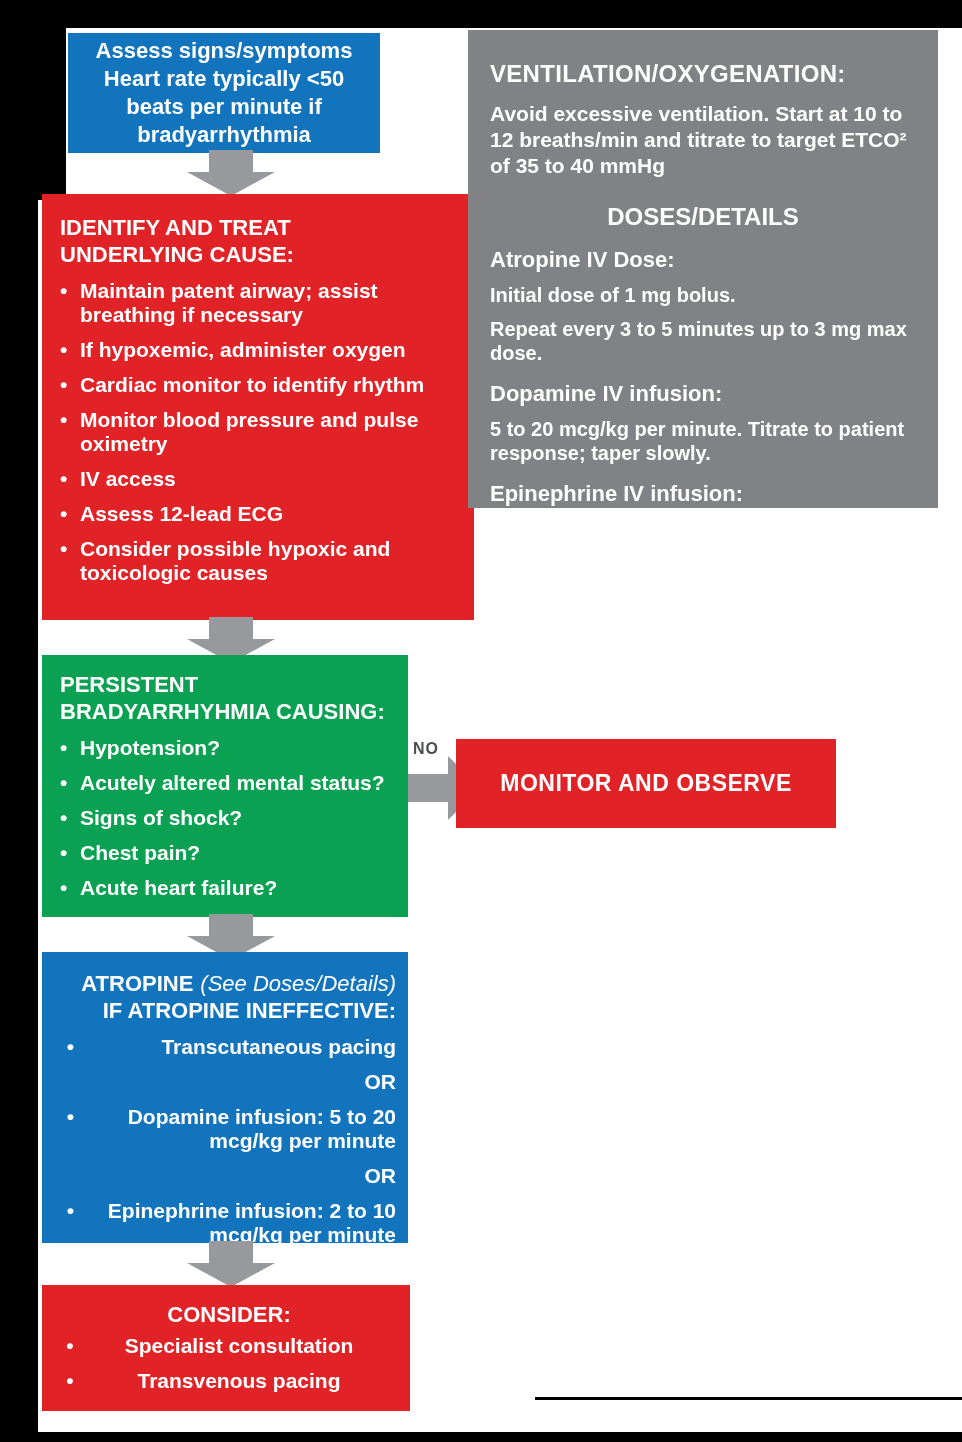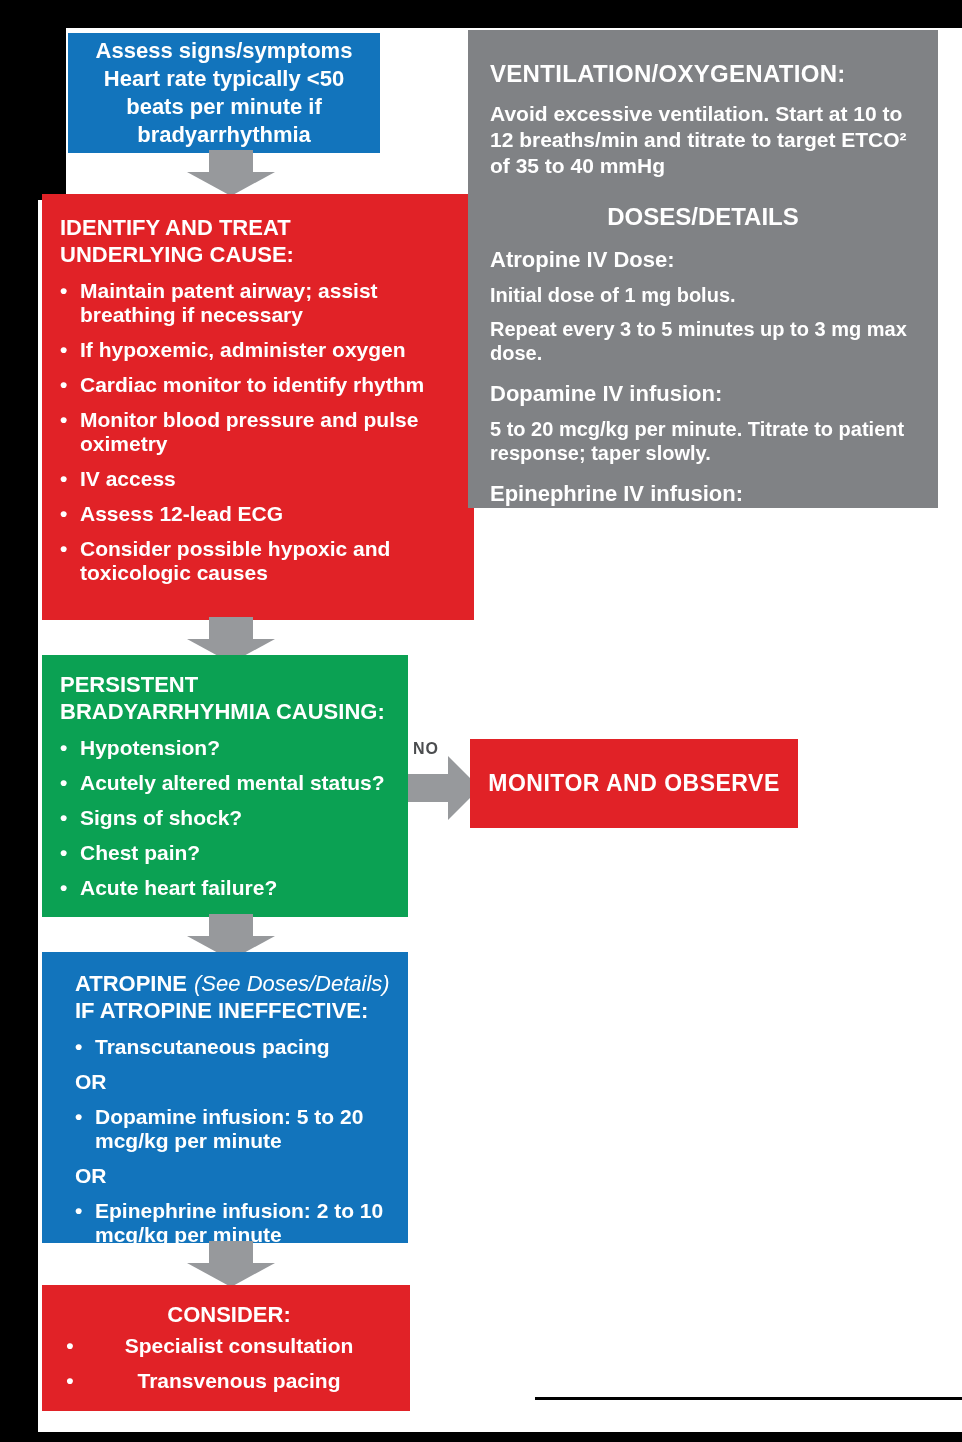--- a/index.html
+++ b/index.html
@@ -14,23 +14,23 @@
   .divider{position:absolute;left:535px;top:1397px;width:427px;height:3px;background:#000;}
   
   .box{position:absolute;color:#fff;box-sizing:border-box;}
   .blue{background:#1274bc;}
   .red{background:#e12227;}
   .green{background:#0ba153;}
   .assess{left:68px;top:33px;width:312px;height:120px;display:flex;flex-direction:column;
           justify-content:center;text-align:center;font-size:22px;line-height:28px;}
   .identify{left:42px;top:194px;width:432px;height:426px;padding:20px 14px 14px 18px;}
   .persistent{left:42px;top:655px;width:366px;height:262px;padding:16px 12px 12px 18px;}
-  .atropine{left:42px;top:952px;width:366px;height:291px;padding:18px 12px 12px 33px;}
+  .atropine{left:42px;top:952px;width:366px;height:291px;padding:18px 12px 12px 12px;text-align:right;}
   .consider{left:42px;top:1285px;width:368px;height:126px;padding:16px 12px 12px 18px;text-align:center;}
-  .monitor{left:470px;top:739px;width:328px;height:89px;display:flex;align-items:center;
+  .monitor{left:456px;top:739px;width:380px;height:89px;display:flex;align-items:center;
            justify-content:center;font-size:23px;letter-spacing:.5px;text-align:center;}
   .box-title{font-size:22px;line-height:27px;}
   .brow{display:flex;margin-top:11px;font-size:21px;line-height:24px;}
   .brow .marker{width:20px;flex:none;}
   .brow .txt{flex:1;}
   .or-row{margin-top:11px;font-size:21px;line-height:24px;}
   .head-note{font-style:italic;font-weight:normal;margin-left:7px;}
   .mt6{margin-top:6px;}
   
   .arrow{position:absolute;}

